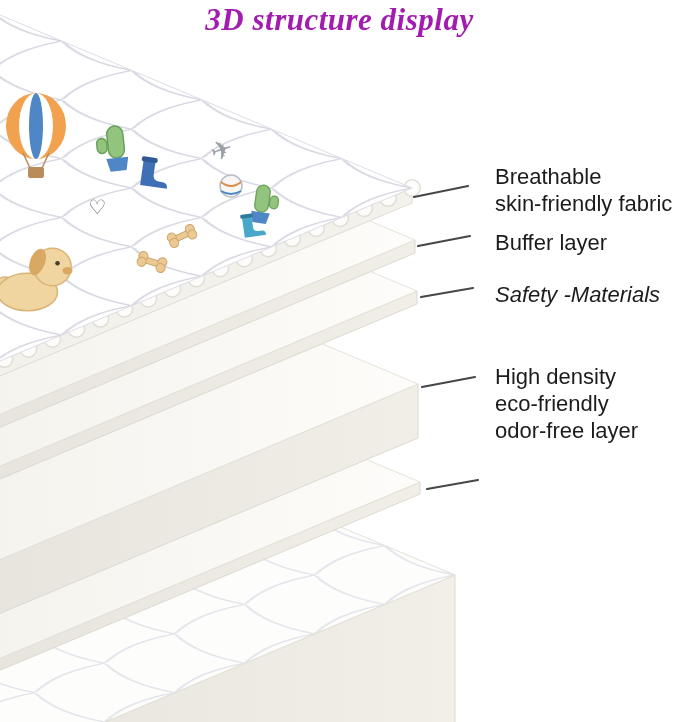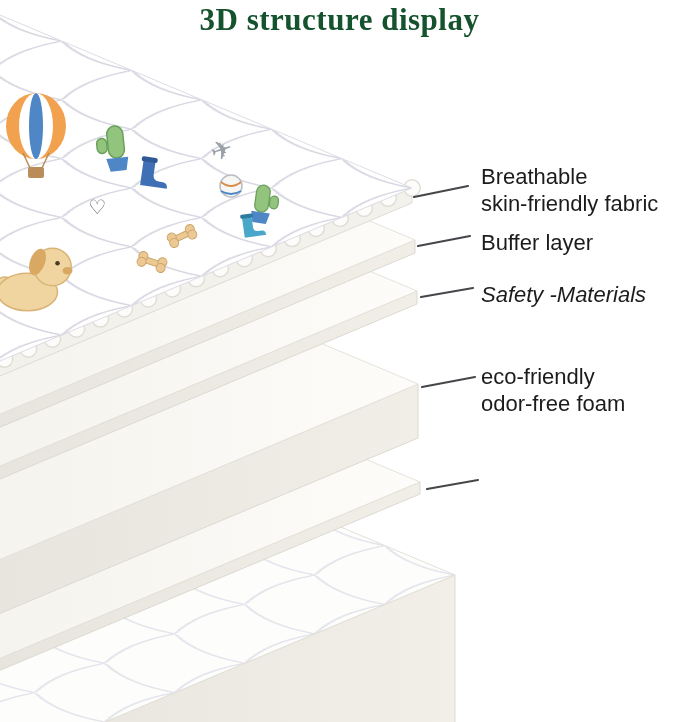--- a/index.html
+++ b/index.html
@@ -4,27 +4,27 @@
 <style>
   html,body{margin:0;padding:0;background:#ffffff;}
   .stage{
     position:relative;width:679px;height:722px;background:#ffffff;overflow:hidden;
     font-family:"Liberation Sans",sans-serif;
   }
   .stage svg{position:absolute;left:0;top:0;}
   .title{
     position:absolute;left:0;right:0;top:2px;text-align:center;
     font-family:"Liberation Serif",serif;font-weight:700;font-size:31px;
-    color:#14532d;letter-spacing:.5px;margin:0;z-index:3;
+    color:#a21caf;letter-spacing:.5px;margin:0;z-index:3;font-style:italic;
   }
   .label{
     position:absolute;color:#1c1c1c;font-size:22px;line-height:27px;z-index:3;
     font-family:"Liberation Sans",sans-serif;font-weight:400;
   }
-  .label span{display:block;}
+  .label span{display:block;margin-left:14px;}
   #label-1{left:481px;top:163px;}
   #label-2{left:481px;top:229px;}
   #label-3{left:481px;top:281px;font-style:italic;}
   #label-4{left:481px;top:363px;}
   #label-5{left:483px;top:474px;}
 </style>
 </head>
 <body>
 
 <div class="stage">
@@ -170,18 +170,19 @@
 
   <div class="label" id="label-2">
     <span>Buffer layer</span>
   </div>
 
   <div class="label" id="label-3">
     <span>Safety -Materials</span>
   </div>
 
   <div class="label" id="label-4">
+    <span>High density</span>
     <span>eco-friendly</span>
-    <span>odor-free foam</span>
+    <span>odor-free layer</span>
   </div>
 
 
 </div>
 
 </body></html>

